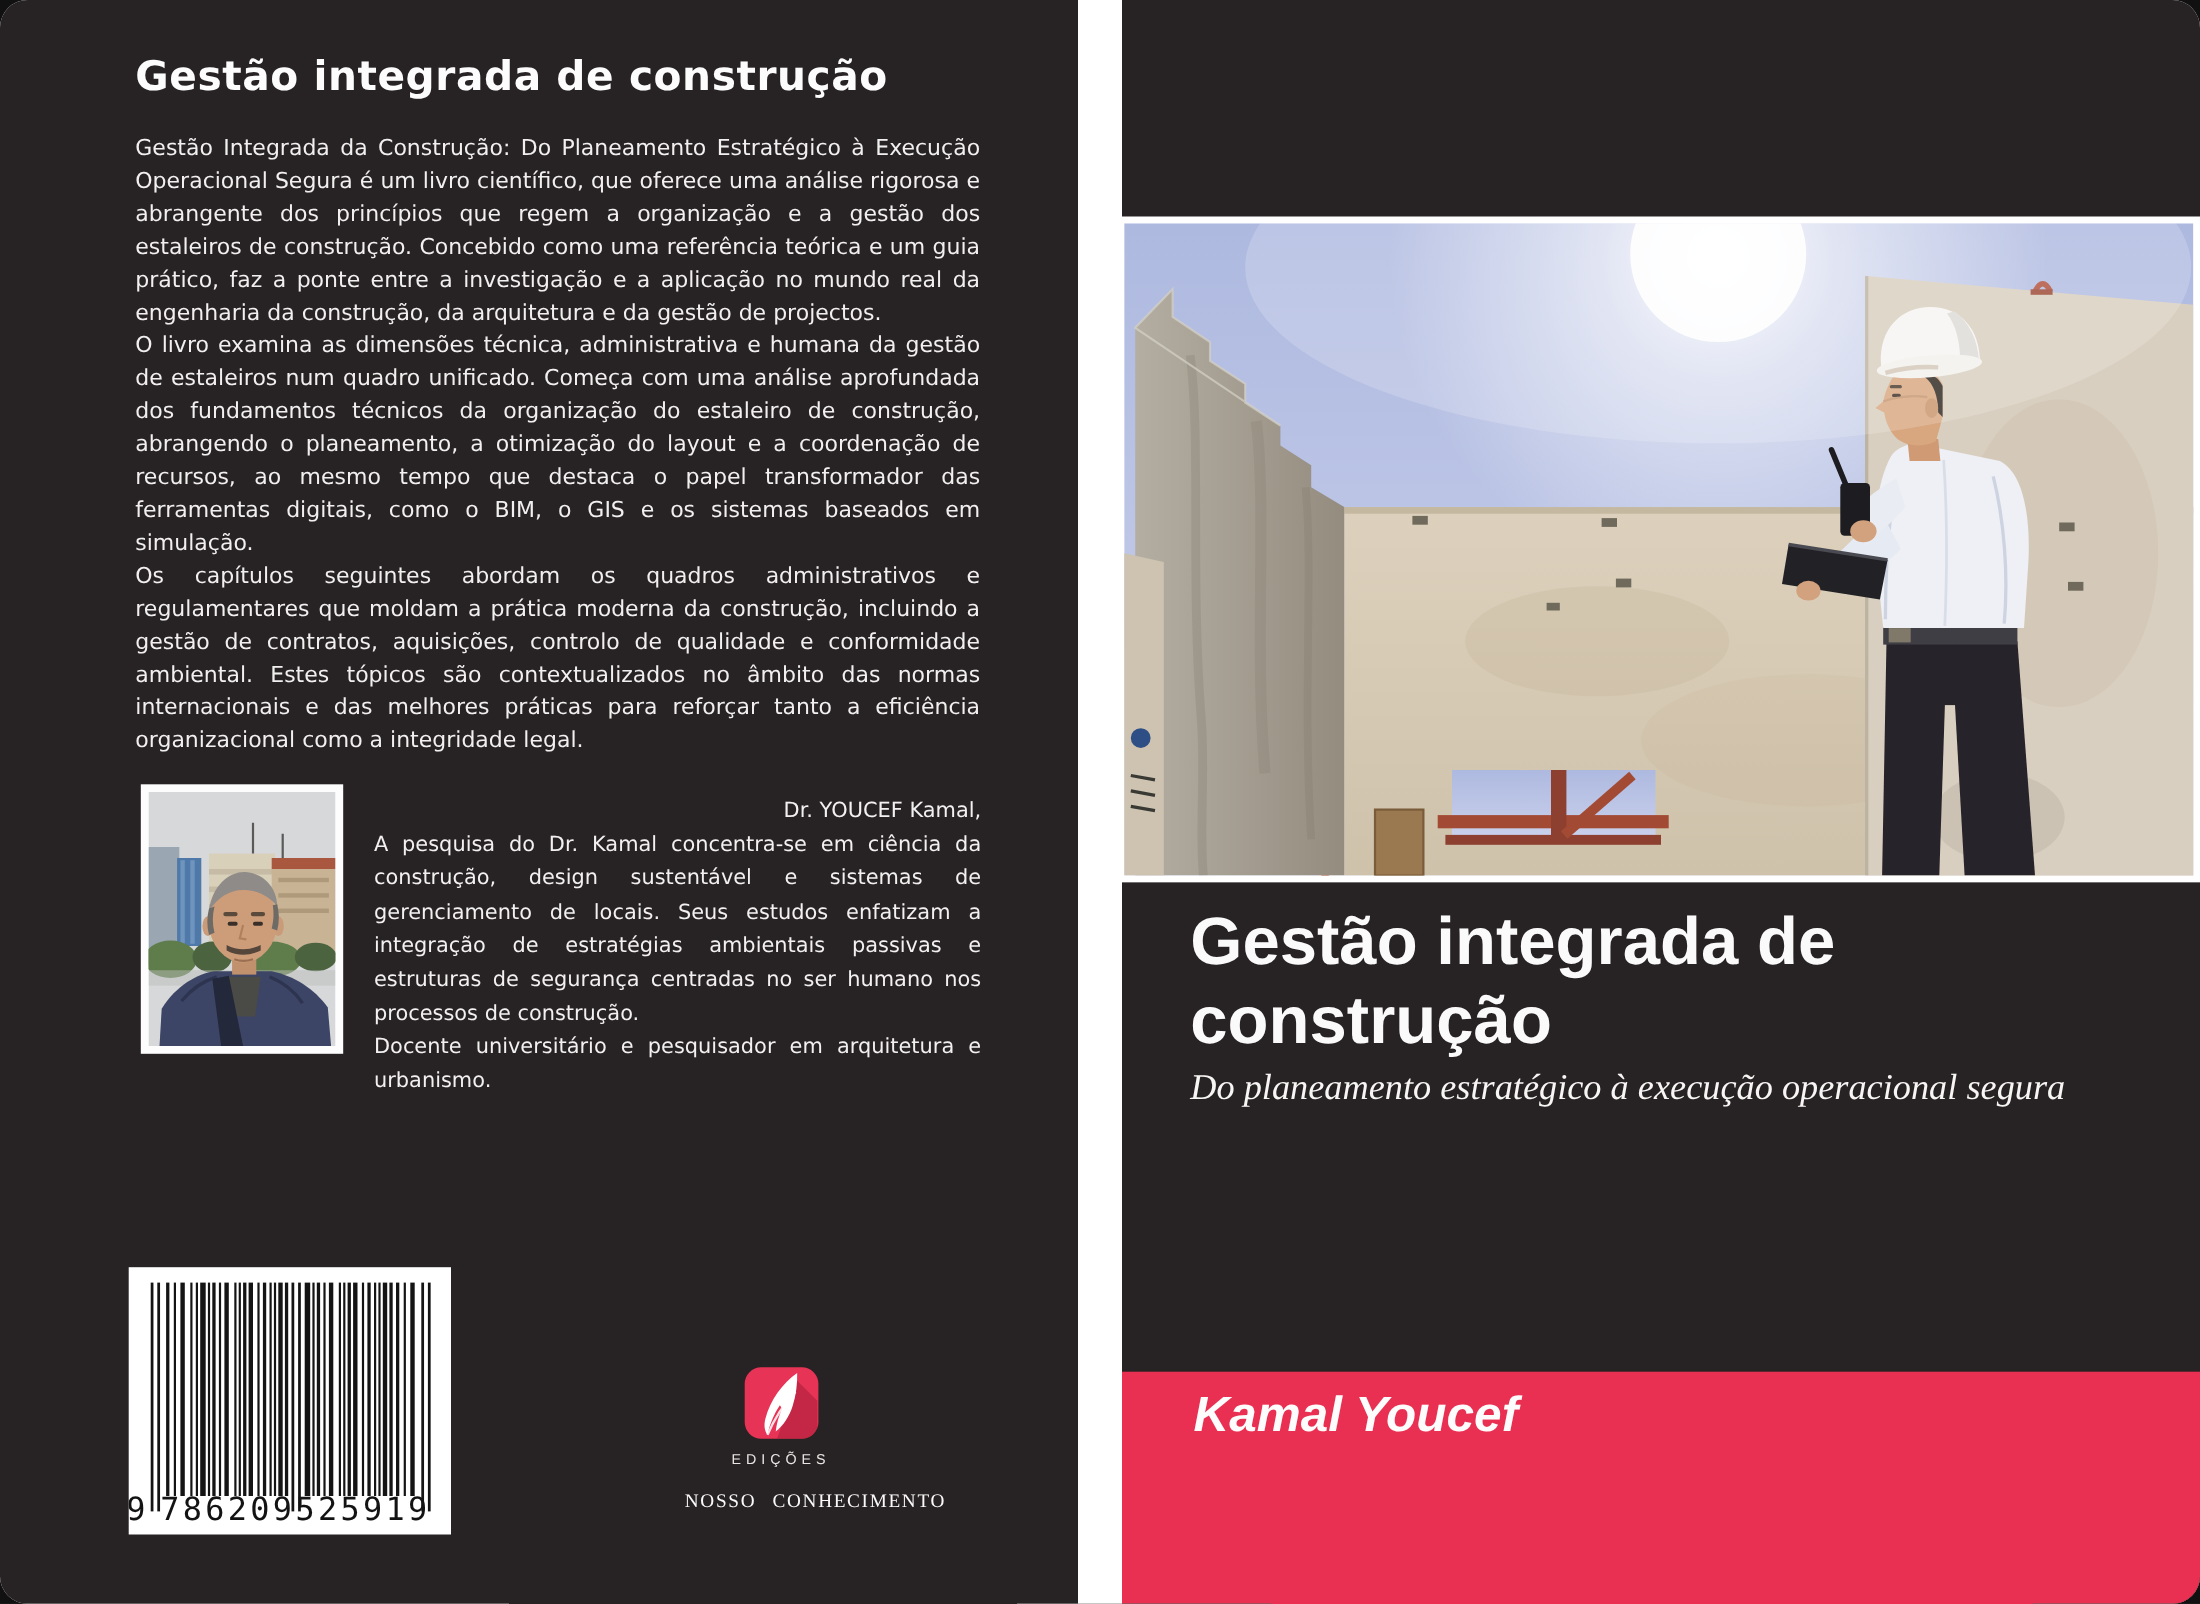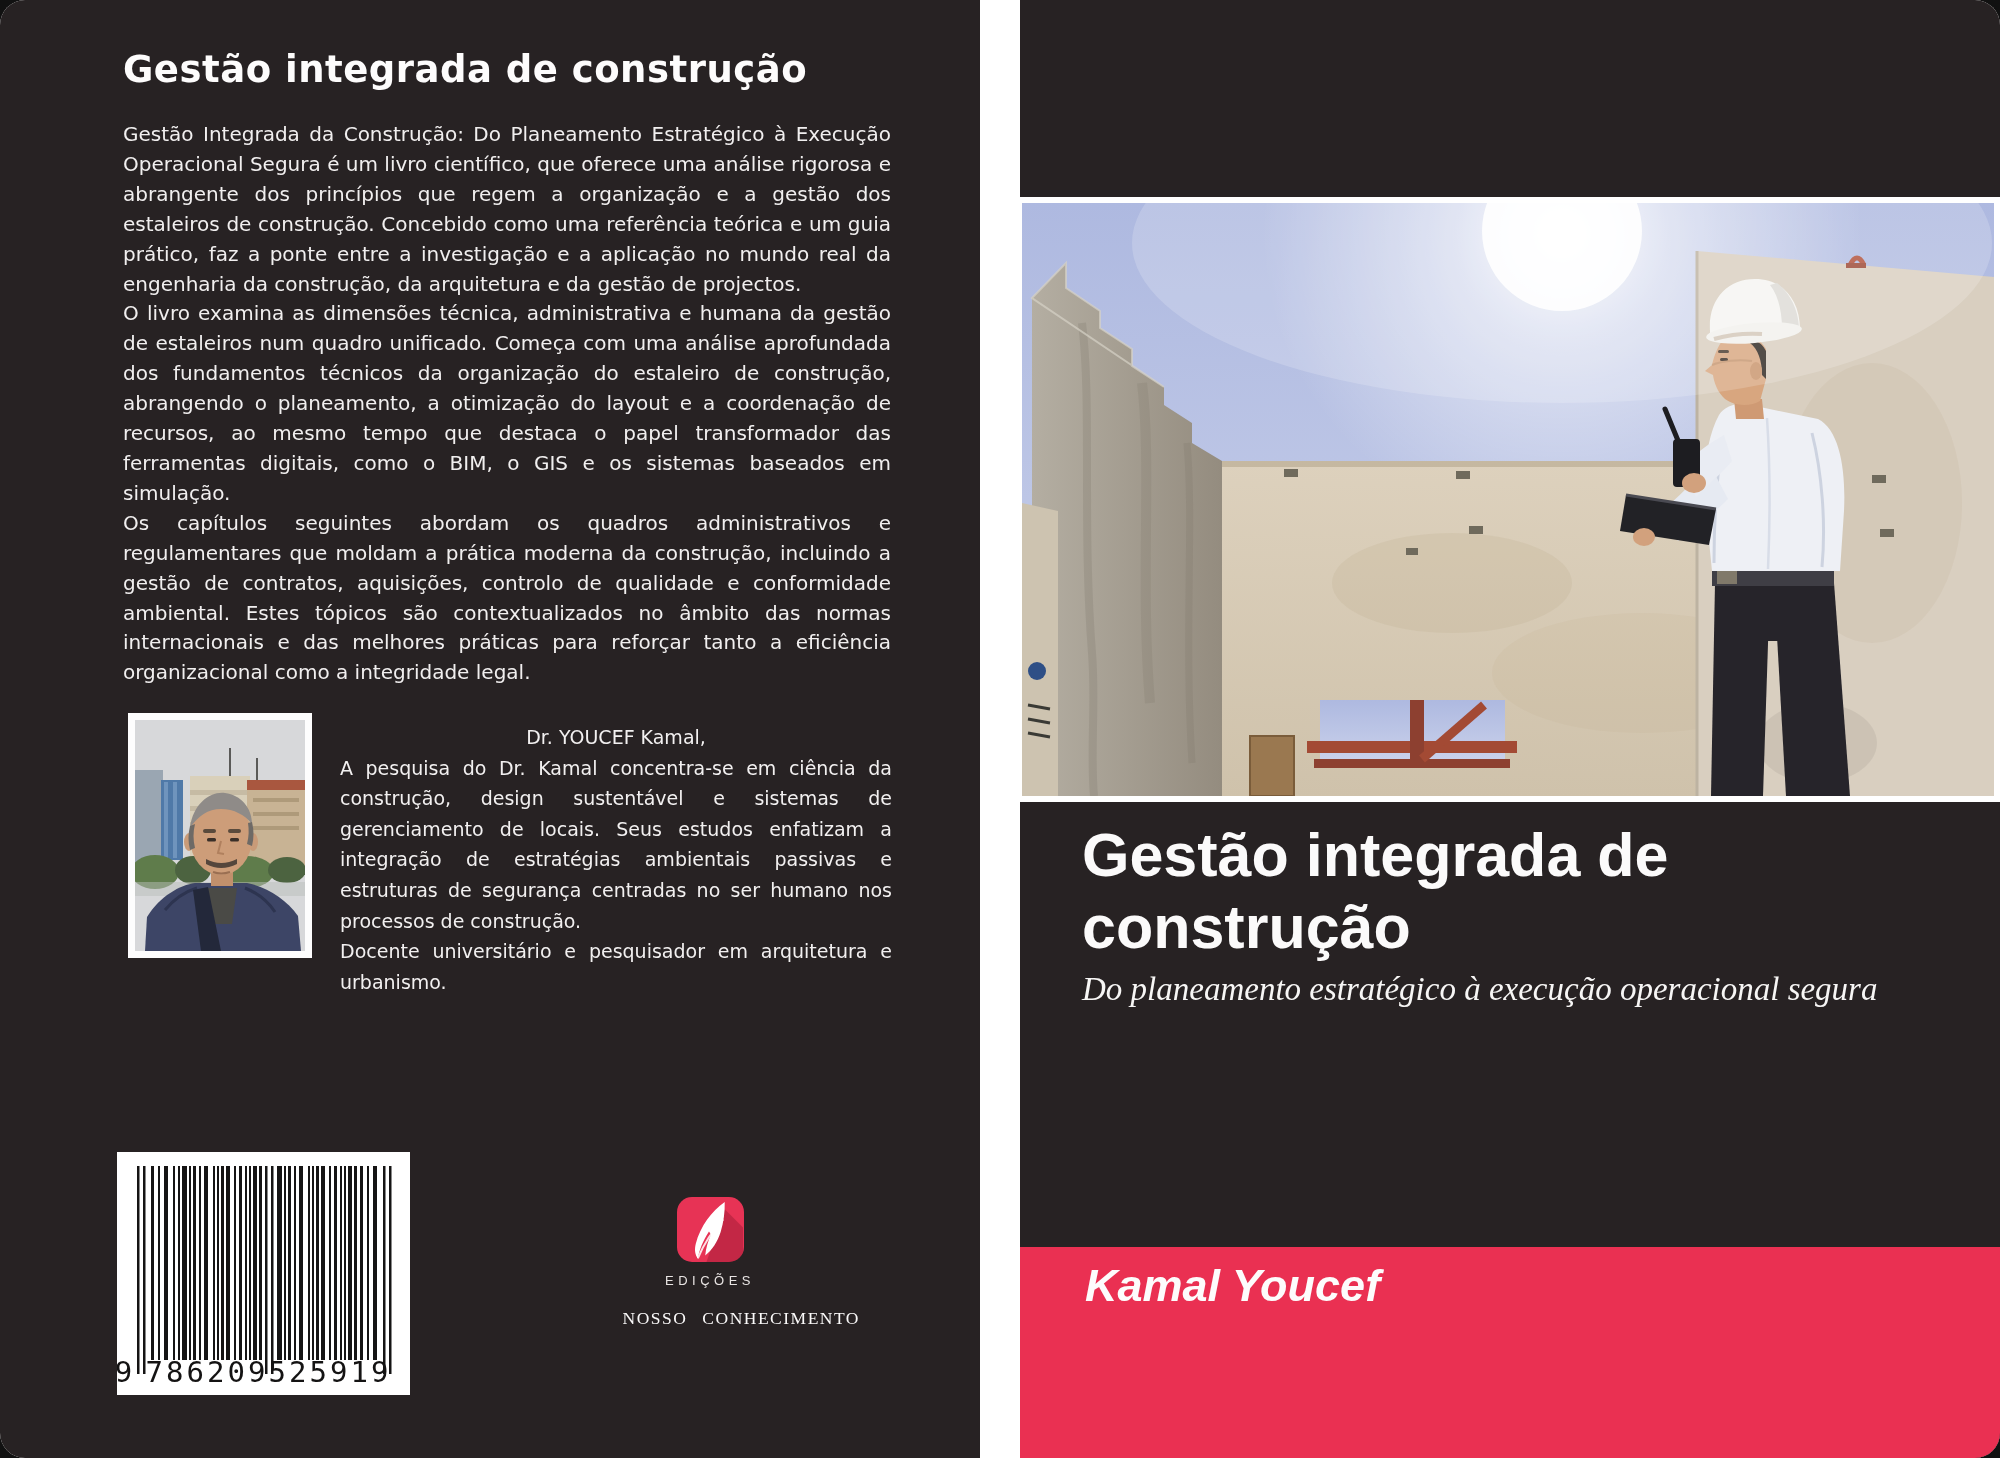--- a/index.html
+++ b/index.html
@@ -27,38 +27,38 @@
   .author-photo{
     position:absolute;left:128px;top:713px;width:184px;height:245px;
     background:#fdfdfd;box-sizing:border-box;padding:7px;
   }
   .author-photo svg{display:block;width:100%;height:100%;}
   .bio{
     position:absolute;left:340px;top:722px;width:552px;
     color:#f2f0f0;font-size:19px;line-height:30.6px;
   }
   .bio p{margin:0;text-align:justify;}
-  .bio p.bio-name{text-align:center;}
+  .bio p.bio-name{text-align:right;}
   .barcode{
     position:absolute;left:117px;top:1152px;width:293px;height:243px;background:#ffffff;
   }
   .barcode svg{display:block;width:100%;height:100%;}
   .barcode text{
     font-family:"DejaVu Sans Mono",monospace;font-size:29px;fill:#141313;letter-spacing:3px;
   }
   
   .pub-logo{position:absolute;width:300px;text-align:center;color:#efeceb;}
   .logo-icon{
     position:relative;margin:0 auto;border-radius:15px;overflow:hidden;
     background:var(--logo-red);
   }
   .logo-icon svg{display:block;width:100%;height:100%;}
   .logo-line1{font-family:"Liberation Sans",sans-serif;letter-spacing:4.5px;margin-top:11px;color:#e8e4e3;}
   .logo-line2{font-family:Liberation Serif, serif;letter-spacing:1.5px;word-spacing:9px;margin-top:20px;color:#fbfafa;text-align:right;}
-  .pub-logo.back{left:560px;top:1197px;}
+  .pub-logo.back{left:560px;top:1243px;}
   .pub-logo.back .logo-icon{width:67px;height:65px;}
   .pub-logo.back .logo-line1{font-size:13px;}
   .pub-logo.back .logo-line2{font-size:17.5px;}
   
   .spine{position:absolute;left:980px;top:0;width:40px;height:1458px;background:#ffffff;}
   
   .front-cover{position:absolute;left:1020px;top:0;width:980px;height:1458px;background:var(--page-dark);}
   .cover-photo{
     position:absolute;left:-4px;top:197px;width:984px;height:605px;margin:0;
     background:#fff;border:6px solid #ffffff;box-sizing:border-box;

